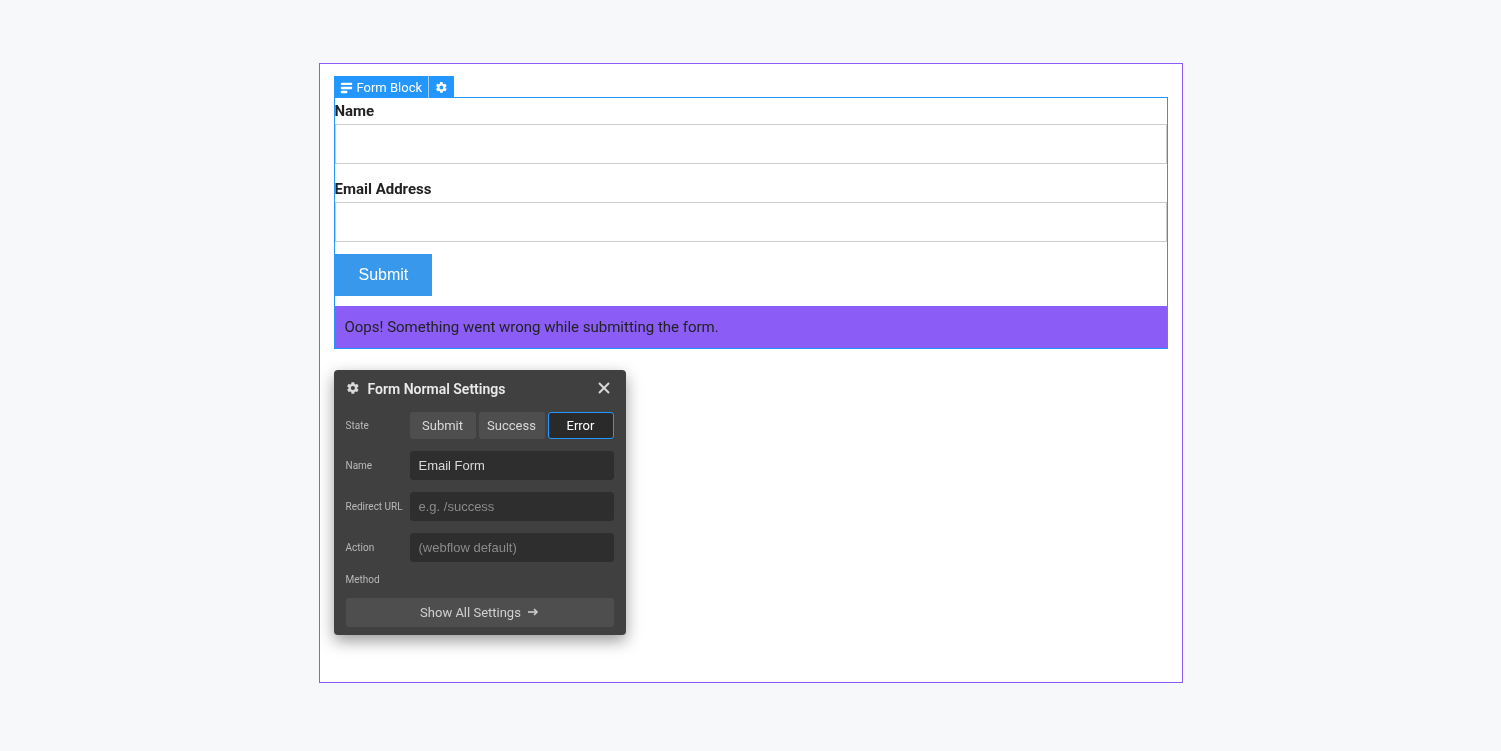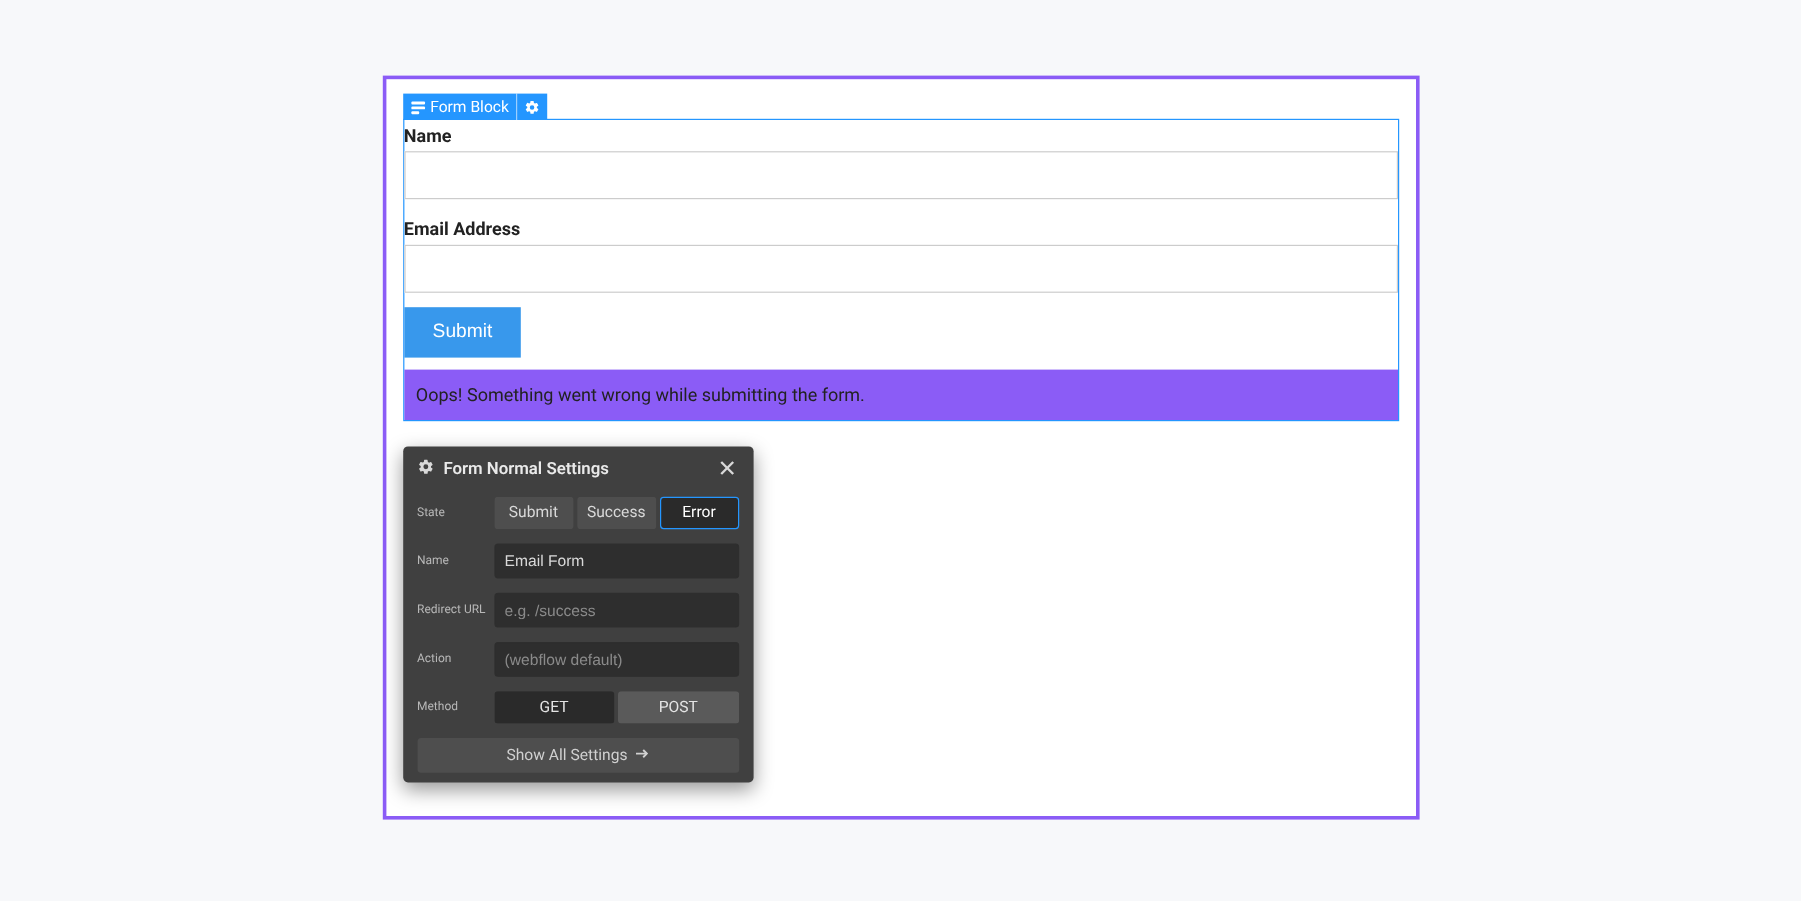--- a/index.html
+++ b/index.html
@@ -10,21 +10,21 @@
     height: 751px;
     padding-top: 63px;
     display: flex;
     justify-content: center;
     align-items: flex-start;
   }
   .canvas {
     width: 864px;
     height: 620px;
     background: #fff;
-    border: 3px solid #8b5cf6;
+    border: 1px solid #8b5cf6;
     position: relative;
     padding: 12px 14px;
   }
   
   .sel-tag {
     display: inline-flex;
     align-items: stretch;
     height: 22px;
     font-size: 13px;
     color: #fff;
@@ -246,24 +246,20 @@
       <input class="text-ctrl" type="text" placeholder="e.g. /success" style="">
     </div>
 
     <div class="pop-row">
       <div class="pop-label">Action</div>
       <input class="text-ctrl" type="text" placeholder="(webflow default)" style="">
     </div>
 
     <div class="pop-row">
       <div class="pop-label">Method</div>
-      <div class="pop-ctrl">
-        <div class="seg-btn dark">GET</div>
-        <div class="seg-btn mid">POST</div>
-      </div>
     </div>
 
     <div class="show-all">
       <span>Show All Settings</span>
       <span>
         <svg width="12" height="10" viewBox="0 0 12 10" fill="none" stroke="#d0d0d0" stroke-width="1.6">
             <line x1="1" y1="5" x2="10" y2="5"></line>
             <polyline points="7,2 10,5 7,8"></polyline>
           </svg>
       </span>

